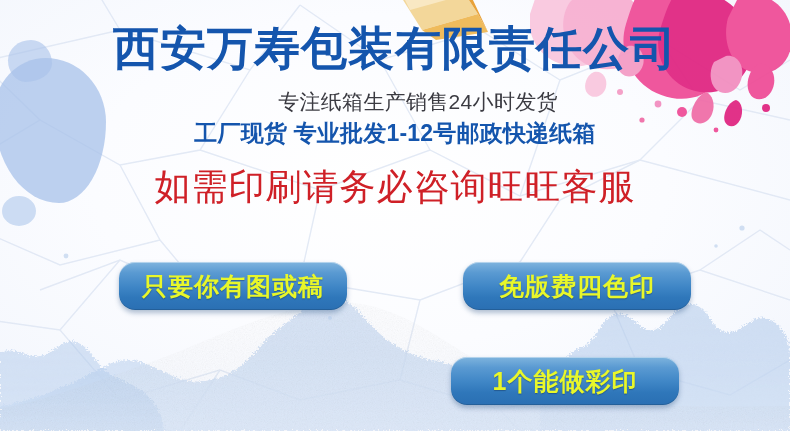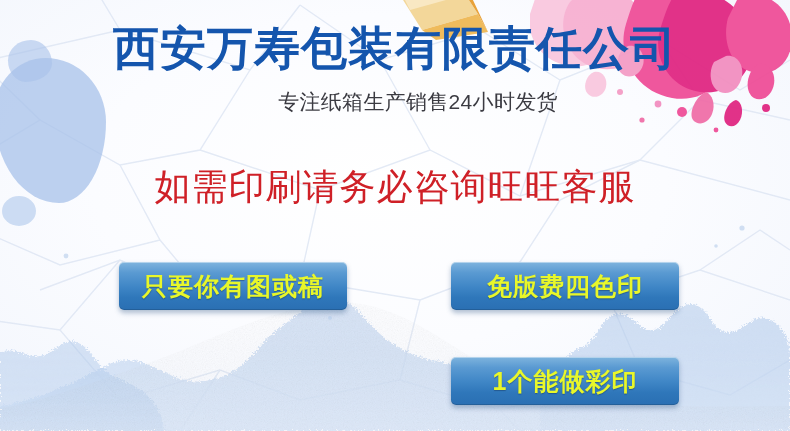--- a/index.html
+++ b/index.html
@@ -149,21 +149,21 @@
     color: #3b3b42;
     letter-spacing: .2px;
     white-space: nowrap;
   }
 
   
   .btn {
     position: absolute;
     width: 228px;
     height: 48px;
-    border-radius: 5px;
+    border-radius: 16px;
     border: none;
     padding: 12px;
     cursor: pointer;
     background: linear-gradient(180deg,
                 #7fb4de 0%,
                 #5a9ad2 22%,
                 #3f86c6 52%,
                 #2f77ba 74%,
                 #2a6fb3 100%);
     box-shadow:
@@ -175,21 +175,21 @@
     font-weight: bold;
     color: #e8f72a;
     letter-spacing: 1px;
     white-space: nowrap;
     text-shadow: 0 1px 1px rgba(20,50,90,.45);
     display: flex;
     align-items: center;
     justify-content: center;
   }
   .btn-r1c1 { left: 119px; top: 262px; }
-  .btn-r1c2 { left: 451px; top: 262px; }
+  .btn-r1c2 { left: 463px; top: 262px; }
   .btn-r2c1 { left: 131px; top: 357px; }
   .btn-r2c2 { left: 451px; top: 357px; }
 </style>
 </head>
 <body>
 
 <div id="banner">
 
   <div class="bg-layer bg-paper"></div>
 
@@ -322,20 +322,21 @@
       <circle cx="612" cy="300" r="1.8"></circle>
     </g>
   </svg>
 
   <div class="content">
 
     <div class="title-main">西安万寿包装有限责任公司</div>
 
     <div class="sub-one">专注纸箱生产销售24小时发货</div>
 
+    <div class="sub-two">工厂现货 专业批发1-12号邮政快递纸箱</div>
 
     <div class="headline-red">如需印刷请务必咨询旺旺客服</div>
 
 
     <button class="btn btn-r1c1">只要你有图或稿</button>
 
     <button class="btn btn-r1c2">免版费四色印</button>
 
 
     <button class="btn btn-r2c2">1个能做彩印</button>

